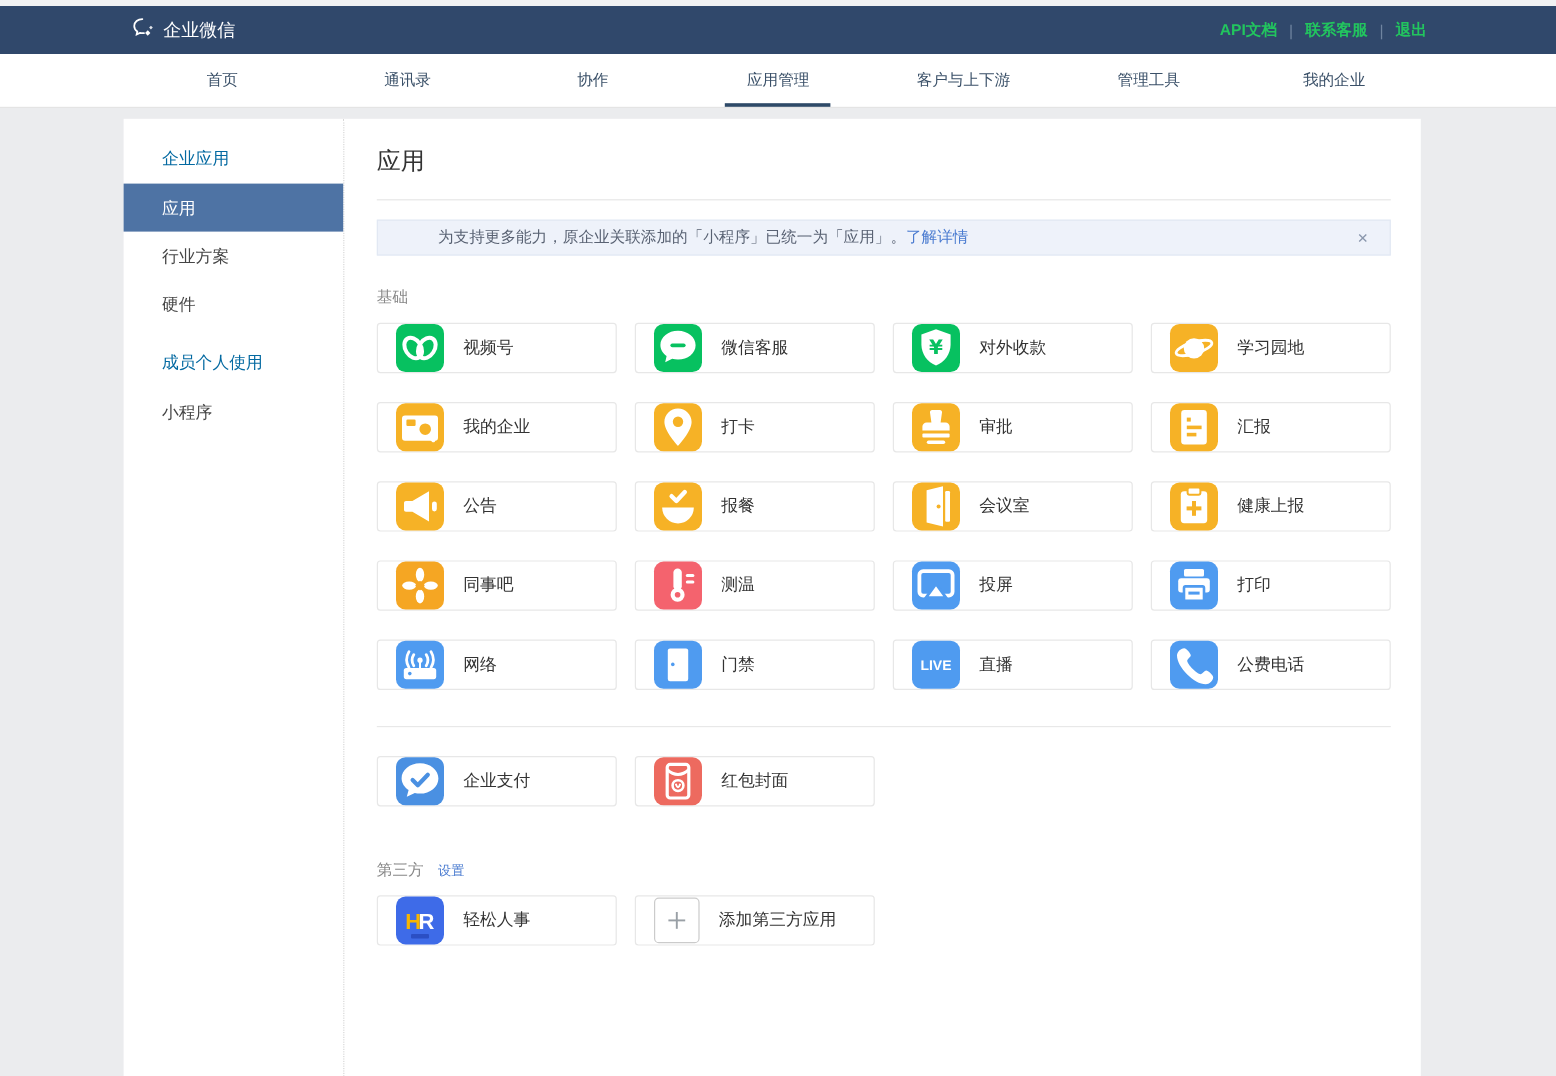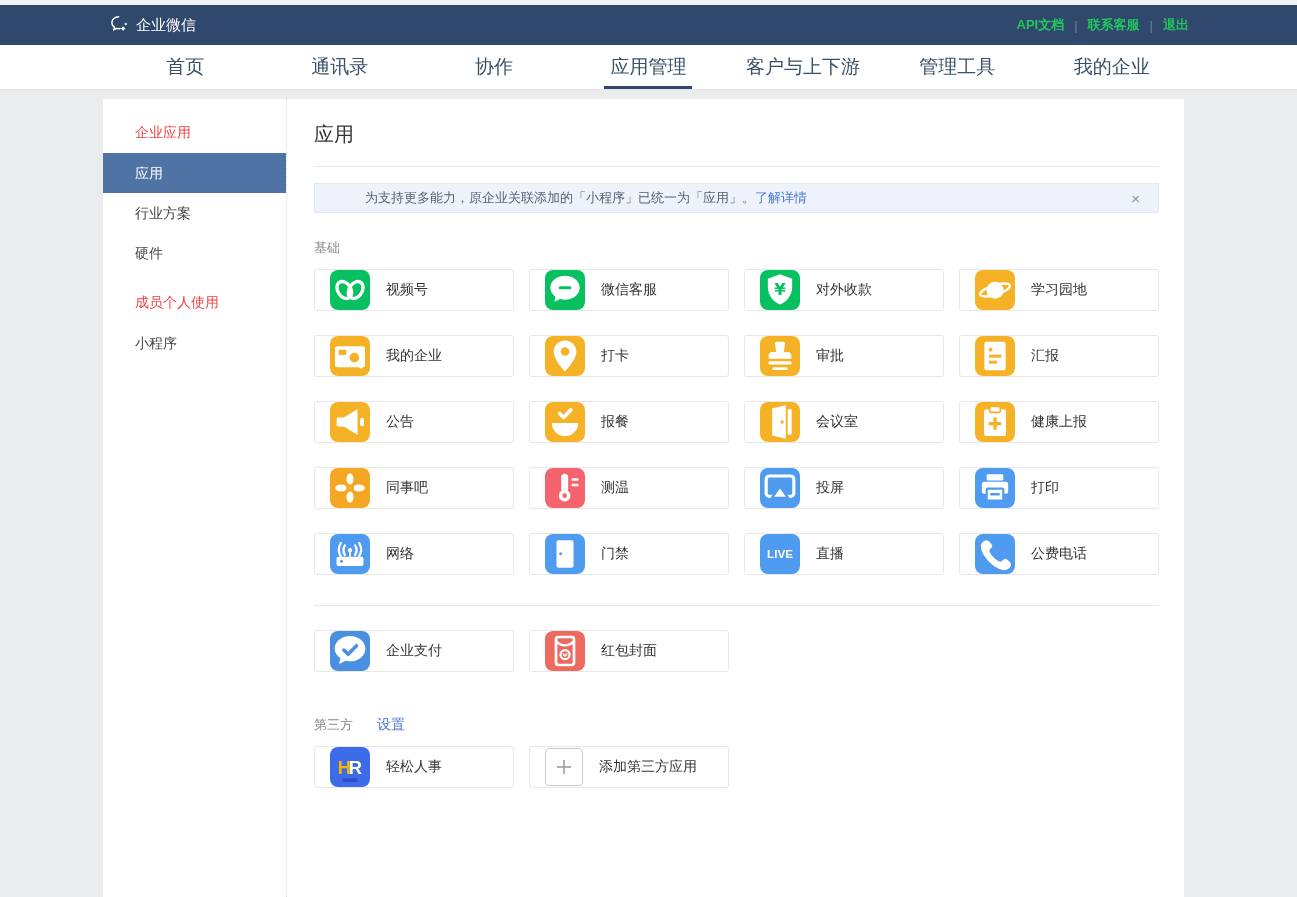--- a/index.html
+++ b/index.html
@@ -12,44 +12,44 @@
   .topbar { height:40px; background:#30486b; }
   .topbar-inner { width:1081px; margin:0 auto; height:100%; display:flex; align-items:center; justify-content:space-between; }
   .logo { display:flex; align-items:center; gap:6px; color:#fff; font-size:15px; cursor:pointer; }
   .topbar-links { display:flex; align-items:center; font-size:13px; color:#dde4ec; }
   .topbar-links a { color:#22c55e; text-decoration:none; cursor:pointer; font-weight:bold; }
   .topbar-links .sep { margin:0 10px; color:#6f84a0; font-weight:normal; }
 
   
   .nav { height:45px; background:#fff; border-bottom:1px solid #e4e4e4; }
   .nav-inner { width:1081px; margin:0 auto; height:100%; display:flex; }
-  .tab { flex:1; text-align:center; line-height:44px; font-size:19px; color:#3a5068; cursor:pointer; position:relative; }
+  .tab { flex:1; text-align:center; line-height:44px; font-size:13px; color:#3a5068; cursor:pointer; position:relative; }
   .tab.active::after { content:""; position:absolute; left:50%; bottom:0; transform:translateX(-50%); width:88px; height:3px; background:#2e4a68; }
 
   
   .panel { position:absolute; left:103px; top:99px; width:1081px; height:900px; background:#fff; display:flex; }
 
   
   .sidebar { width:184px; border-right:1px dotted #d8d8d8; padding-top:12px; flex-shrink:0; }
-  .side-group-label { height:42px; line-height:42px; padding-left:32px; font-size:14px; color:#ef4444; }
+  .side-group-label { height:42px; line-height:42px; padding-left:32px; font-size:14px; color:#0369a1; }
   .side-item { height:40px; line-height:40px; padding-left:32px; font-size:14px; color:#454545; cursor:pointer; }
   .side-item.active { background:#4e73a4; color:#fff; height:40px; }
   .side-gap { height:8px; }
 
   
   .content { flex:1; padding:14px 25px 0 27px; }
   .page-title { font-size:20px; font-weight:400; color:#333; padding:8px 0 18px 0; border-bottom:1px solid #e6e6e6; }
 
   .banner { margin-top:16px; height:30px; background:#eef2fa; border:1px solid #e2e8f3; display:flex; align-items:center; padding:0 14px; font-size:13px; color:#596273; }
   .banner-text-wrap { flex:1;margin-left:36px; }
   .banner a { color:#4a7bd0; text-decoration:none; cursor:pointer; }
   .banner .close { color:#8a97ad; font-size:15px; cursor:pointer; line-height:1; padding:2px 4px; }
 
   .section-label { margin-top:26px; font-size:13px; color:#888; display:flex; align-items:center; }
-  .section-label a { font-size:14px; color:#4a7bd0; text-decoration:none; margin-left:24px; cursor:pointer; }
+  .section-label a { font-size:11px; color:#4a7bd0; text-decoration:none; margin-left:12px; cursor:pointer; }
 
   .grid { margin-top:12px; display:grid; grid-template-columns:repeat(4,200px); column-gap:15px; row-gap:24px; }
   .card { height:42px; border:1px solid #e7e7e7; border-radius:3px; background:#fff; display:flex; align-items:center; cursor:pointer; }
   .app-icon { width:40px; height:40px; margin-left:15px; border-radius:8px; flex-shrink:0; display:flex; align-items:center; justify-content:center; }
   .app-icon svg { display:block; }
   .app-icon.icon-add { width:38px; height:38px; background:#fff; border:1px solid #cbcbcb; border-radius:4px; }
   .app-label { margin-left:16px; font-size:14px; color:#333; white-space:nowrap; }
 
   .group-divider { height:1px; background:#e8e8e8; margin:30px 0 24px 0; }
   .section { margin-top:0; }

